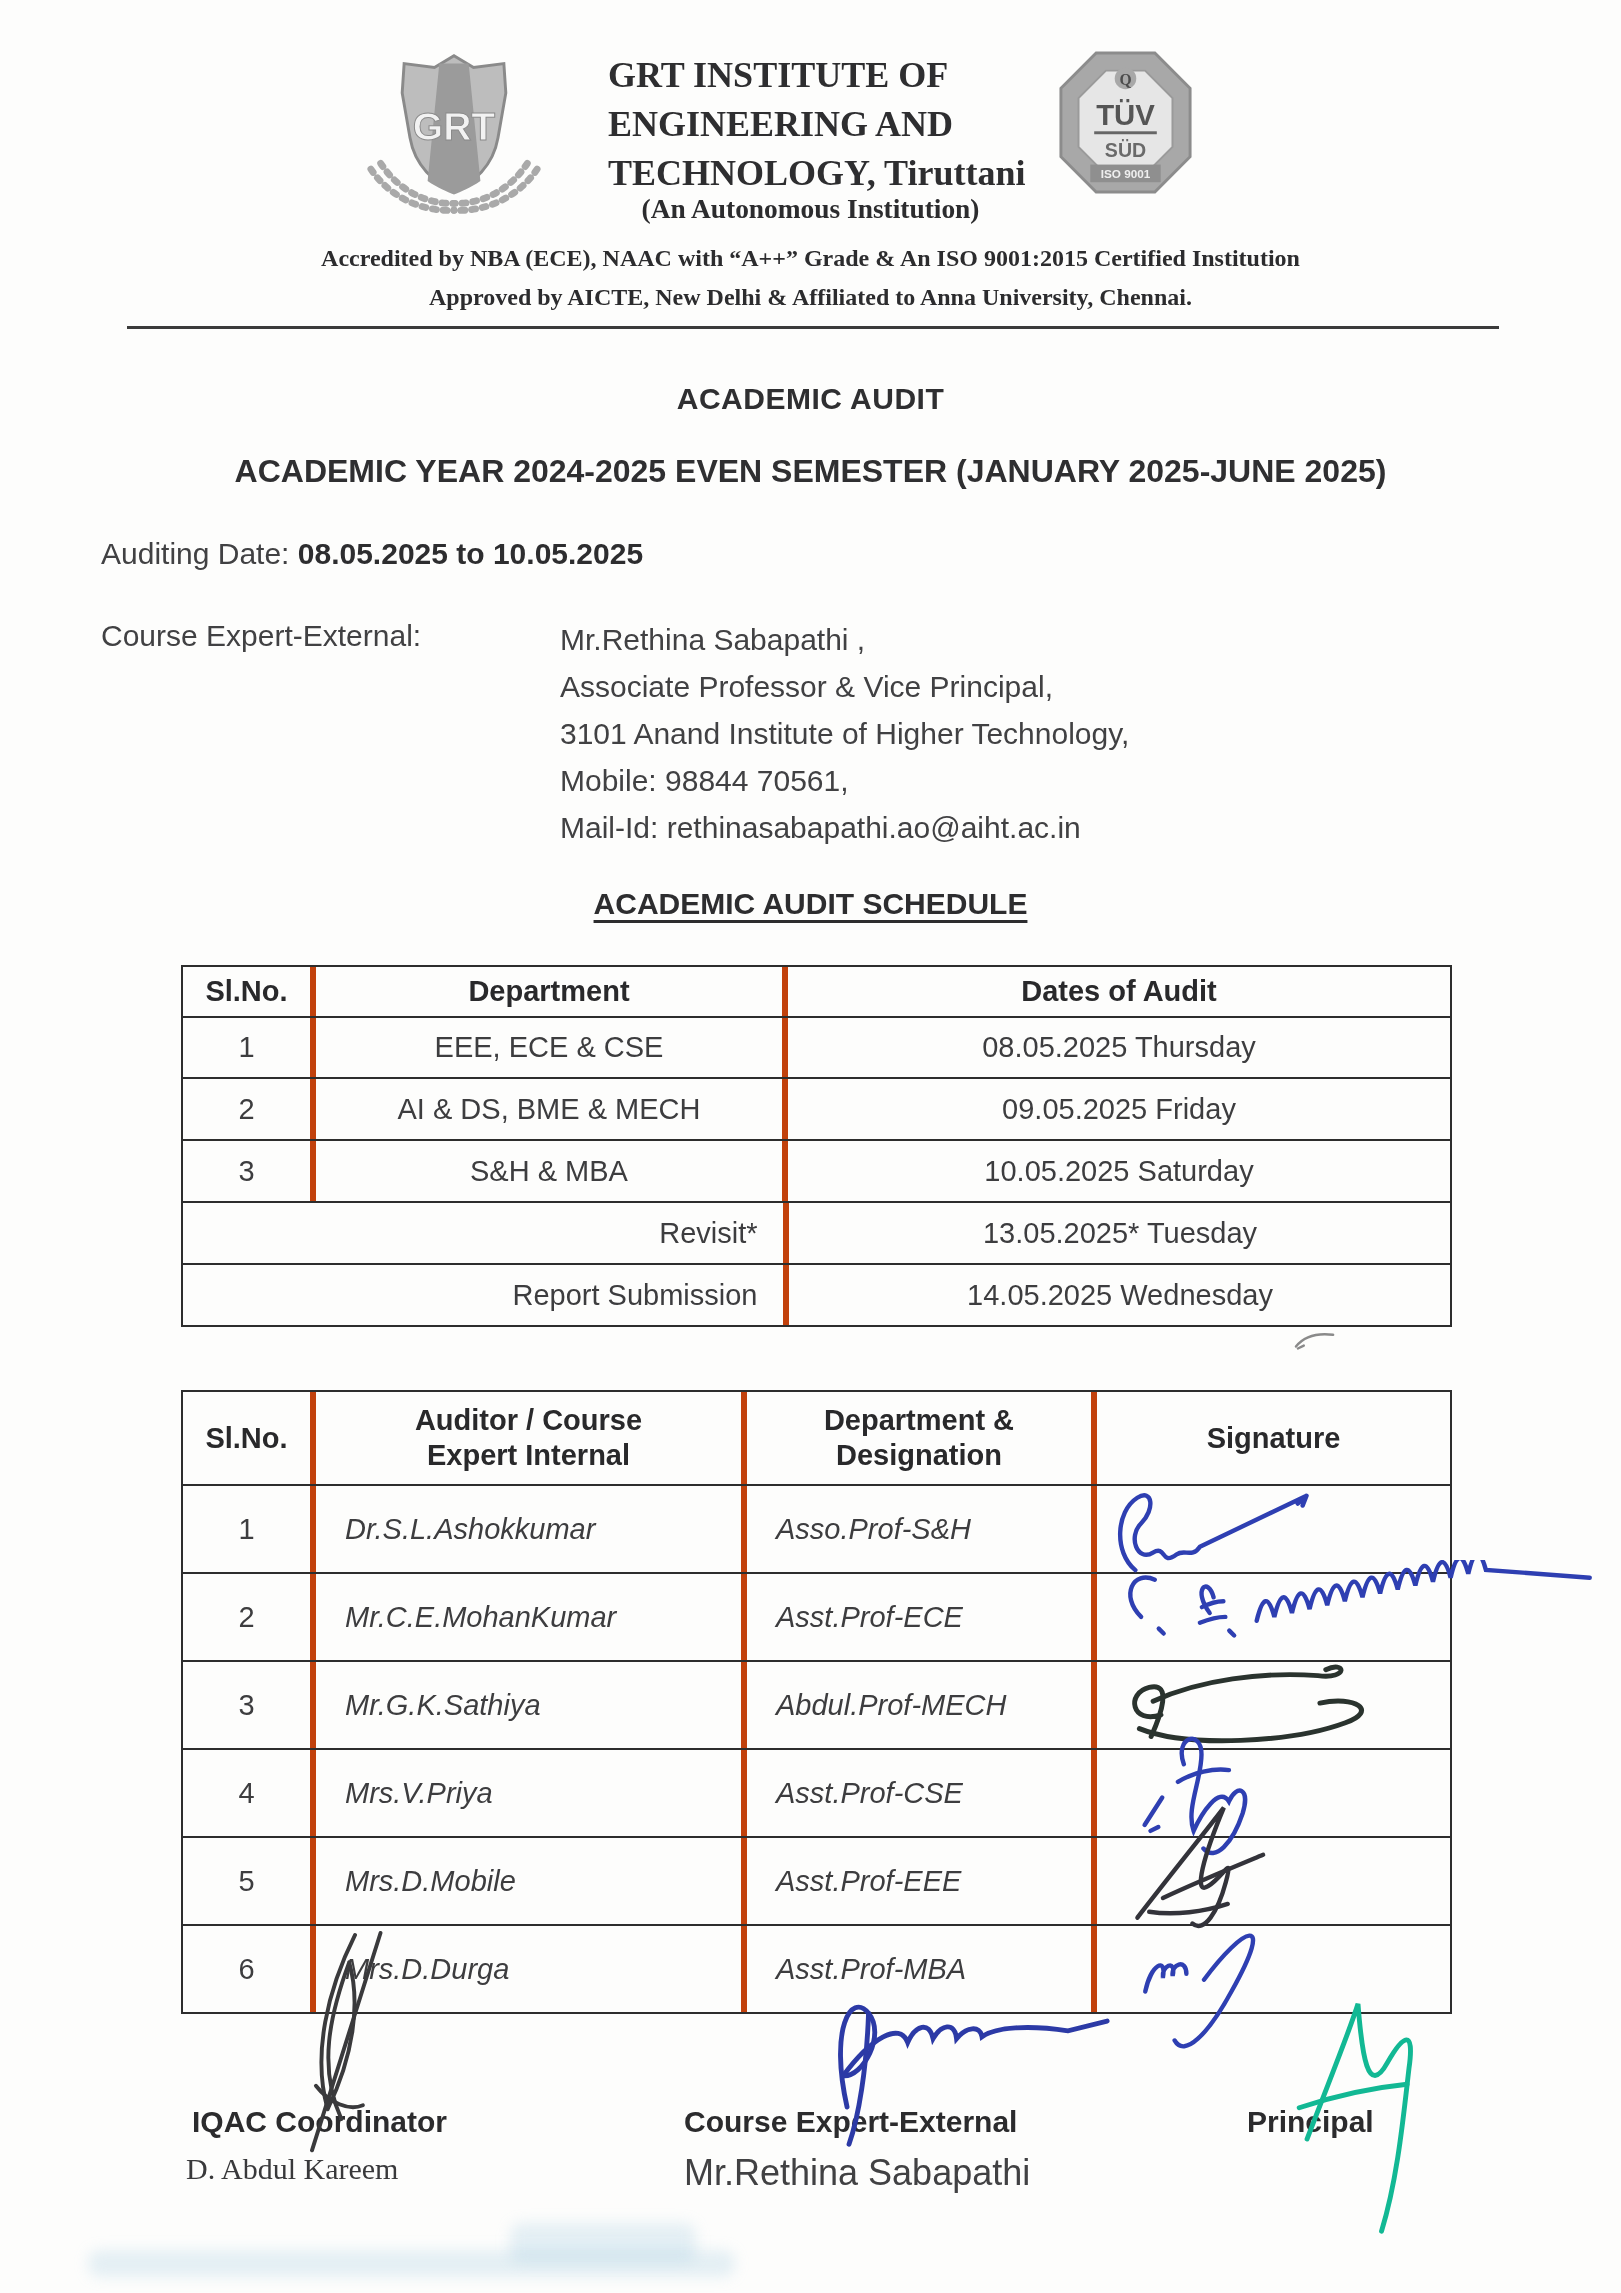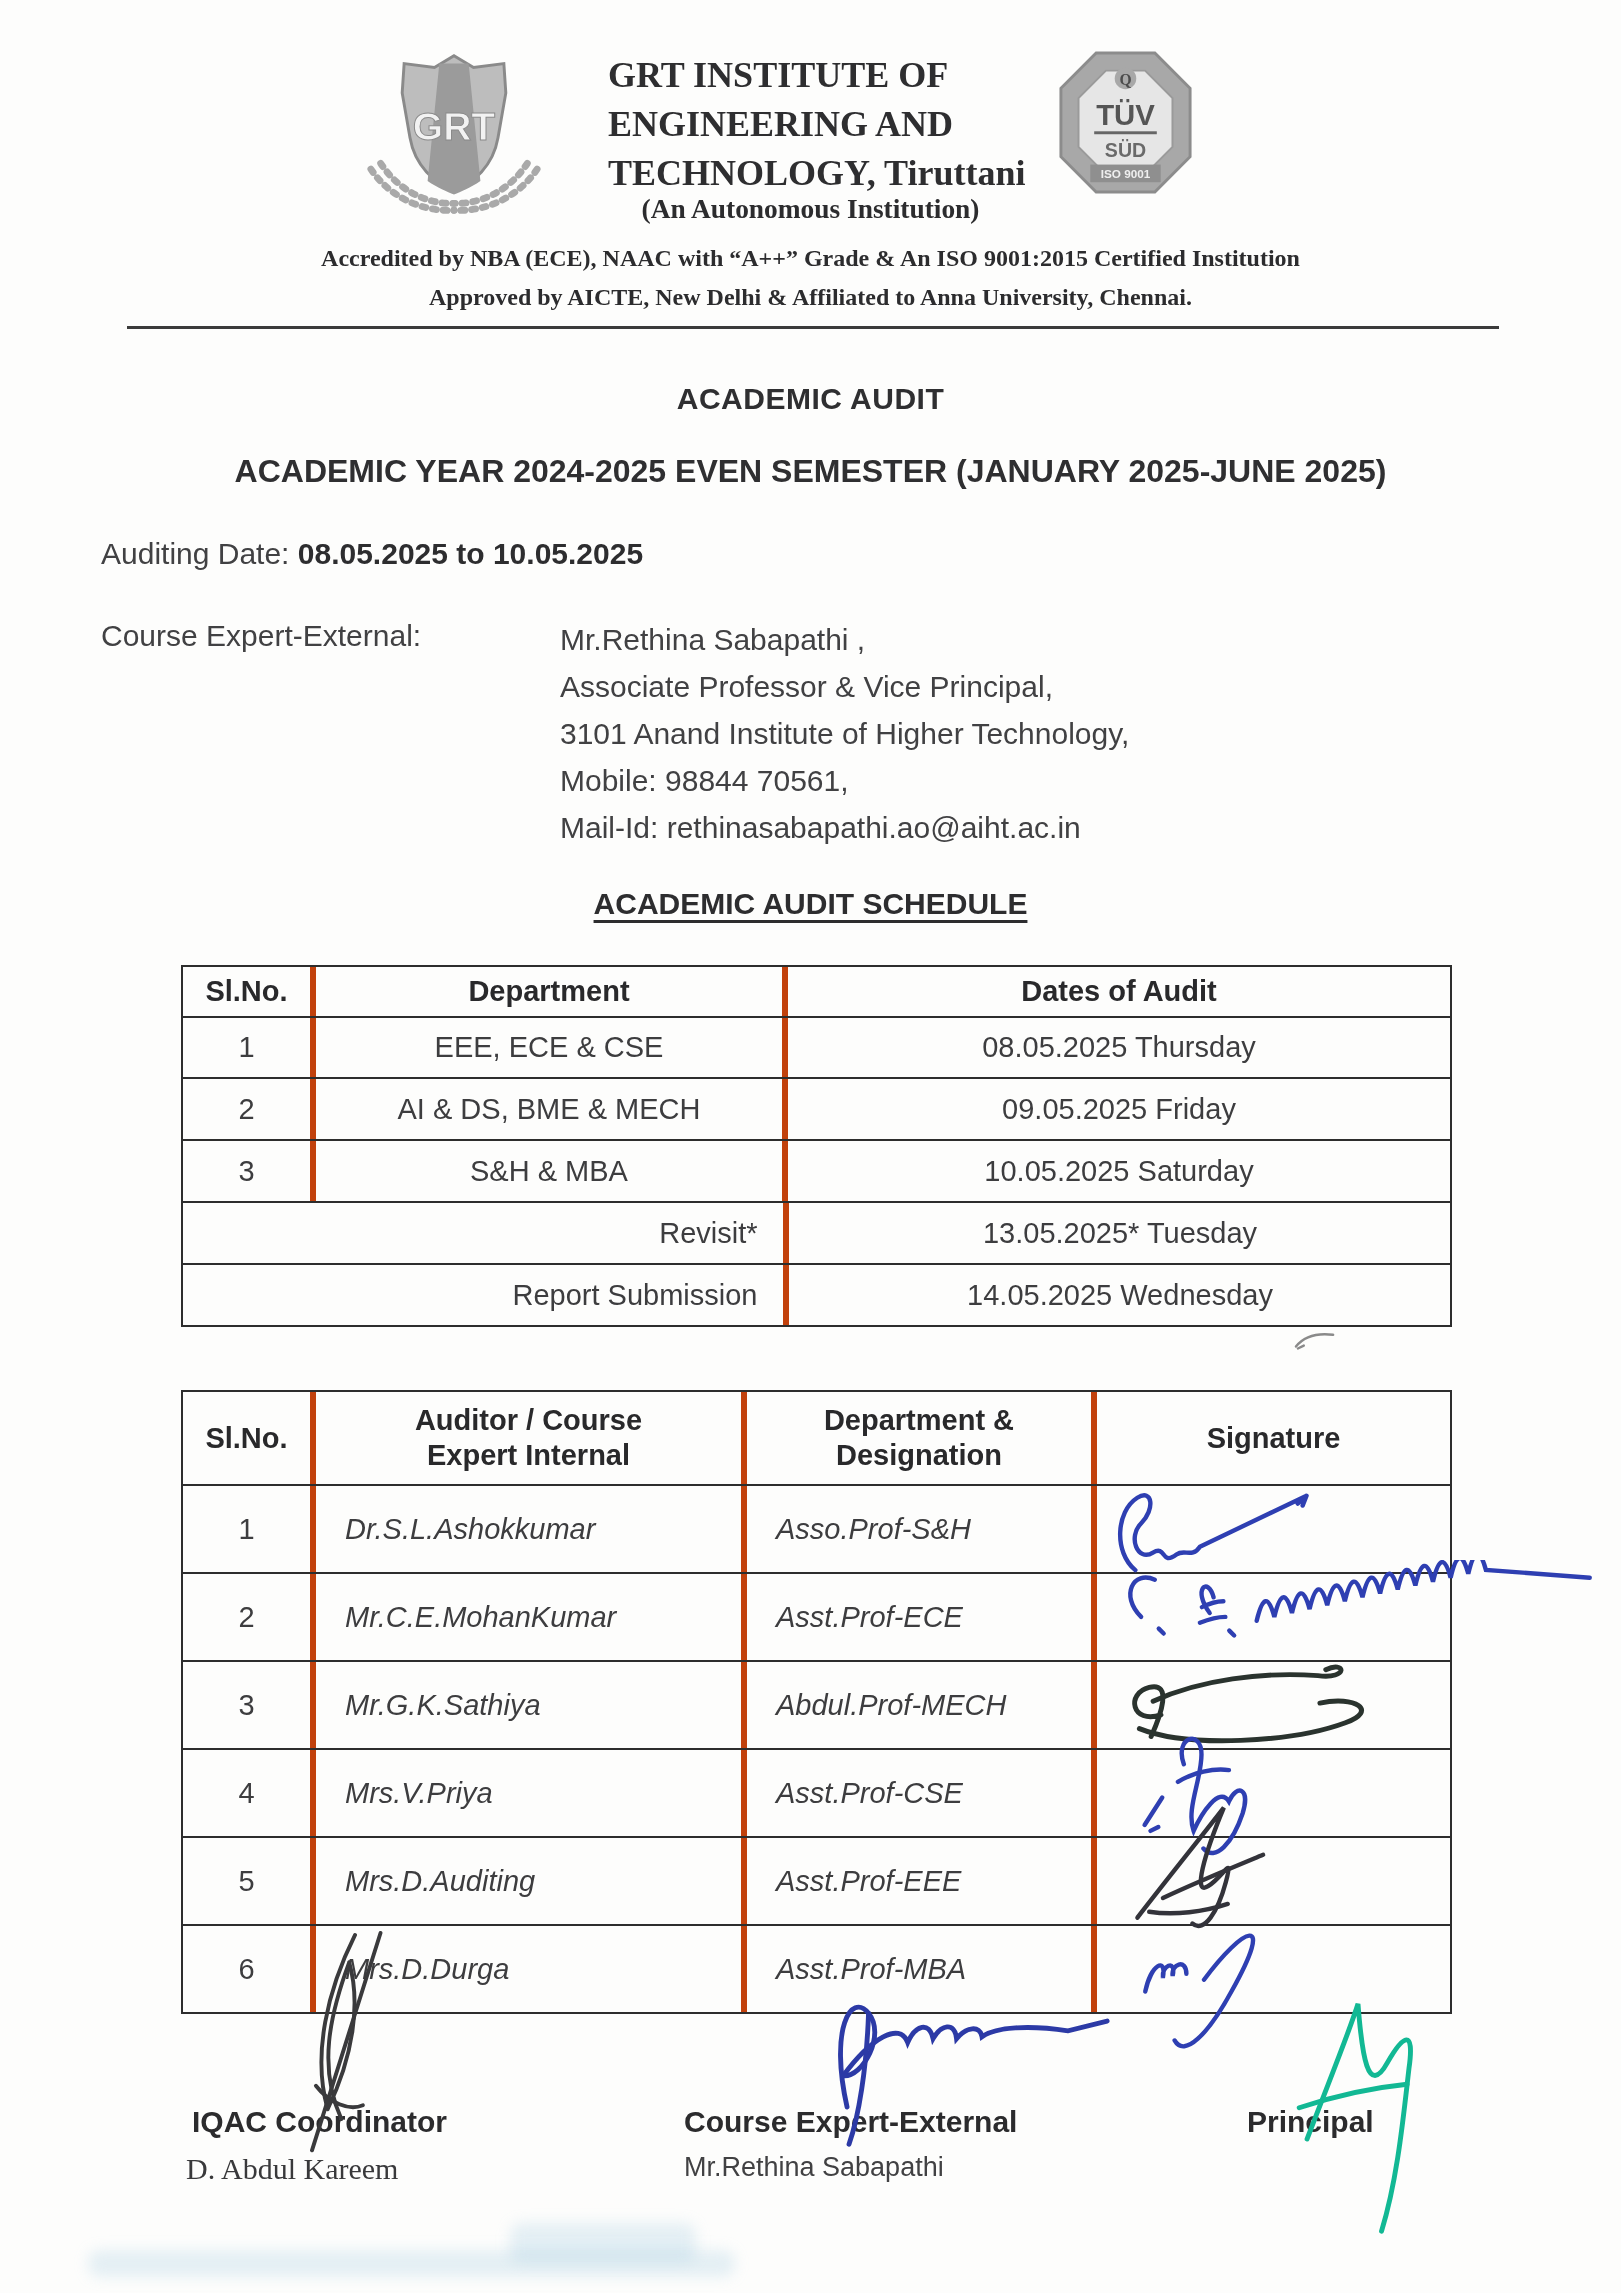--- a/index.html
+++ b/index.html
@@ -37,21 +37,21 @@
   .tcell.left{justify-content:flex-start;padding-left:29px;text-align:left;font-style:italic;}
   .tcell.right{justify-content:flex-end;padding-right:25.5px;text-align:right;}
   .t1 .trow{grid-template-columns:133px 472px 662px;}
   .t1 .trow.merged{grid-template-columns:606px 662px;}
   .t2 .trow{grid-template-columns:133px 431px 350px 353px;}
   .wrap2{max-width:265px;}
   .wrap3{max-width:245px;}
   
   .f-title{font-size:30px;font-weight:700;color:#2b2b2d;}
   .f-name-serif{font-family:"Liberation Serif",serif;font-size:30px;color:#39393b;}
-  .f-name-sans{font-size:27px;color:#414143;}
+  .f-name-sans{font-size:36px;color:#414143;}
   .sig{position:absolute;pointer-events:none;}
   .artifact{position:absolute;background:rgba(140,190,220,.22);filter:blur(6.9px);border-radius:11.8px;}
 </style>
 </head>
 <body>
 
 <div class="page">
 
   <svg class="abs" style="left:312px;top:44px;" width="284" height="176" viewBox="0 0 290 180">
     <g stroke="#9a9a9a" fill="#c2c2c2">
@@ -174,21 +174,21 @@
       <div class="tcell last"></div>
     </div>
     <div class="trow" style="height:86px;">
       <div class="tcell">4</div>
       <div class="tcell left">Mrs.V.Priya</div>
       <div class="tcell left">Asst.Prof-CSE</div>
       <div class="tcell last"></div>
     </div>
     <div class="trow" style="height:86px;">
       <div class="tcell">5</div>
-      <div class="tcell left">Mrs.D.Auditing</div>
+      <div class="tcell left">Mrs.D.Mobile</div>
       <div class="tcell left">Asst.Prof-EEE</div>
       <div class="tcell last"></div>
     </div>
     <div class="trow" style="height:86px;">
       <div class="tcell">6</div>
       <div class="tcell left">Mrs.D.Durga</div>
       <div class="tcell left">Asst.Prof-MBA</div>
       <div class="tcell last"></div>
     </div>
   </div>

